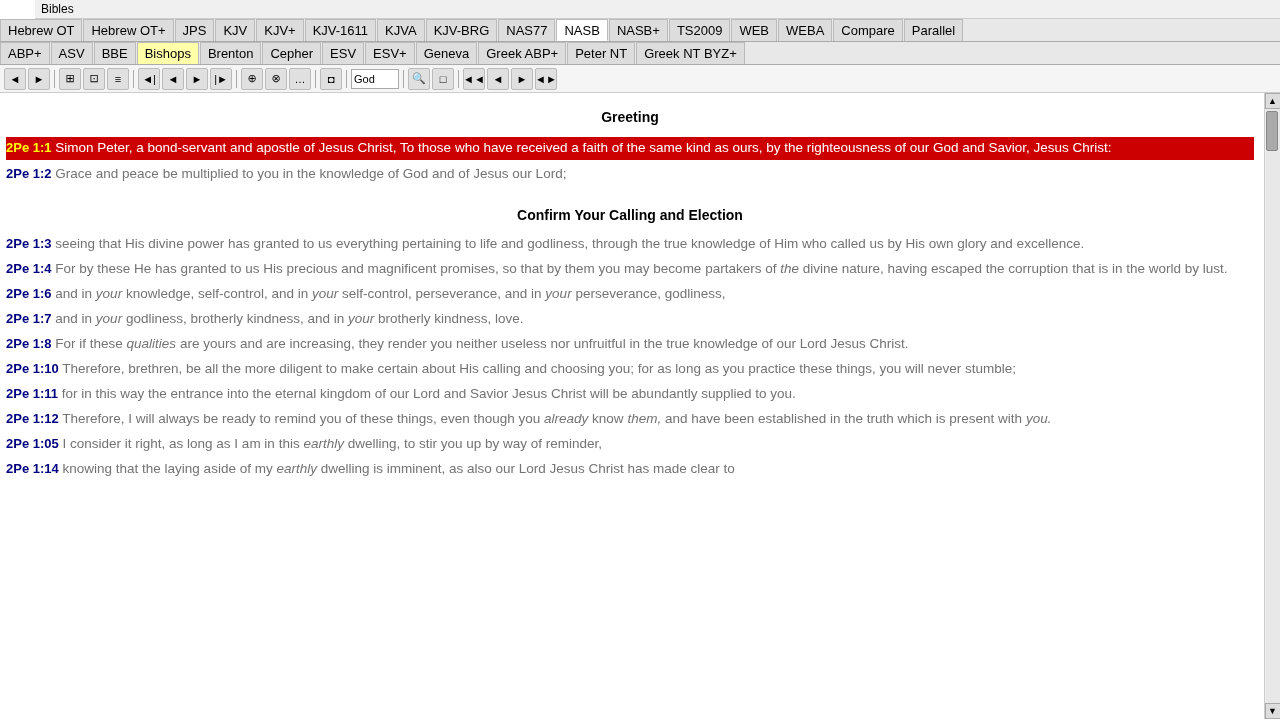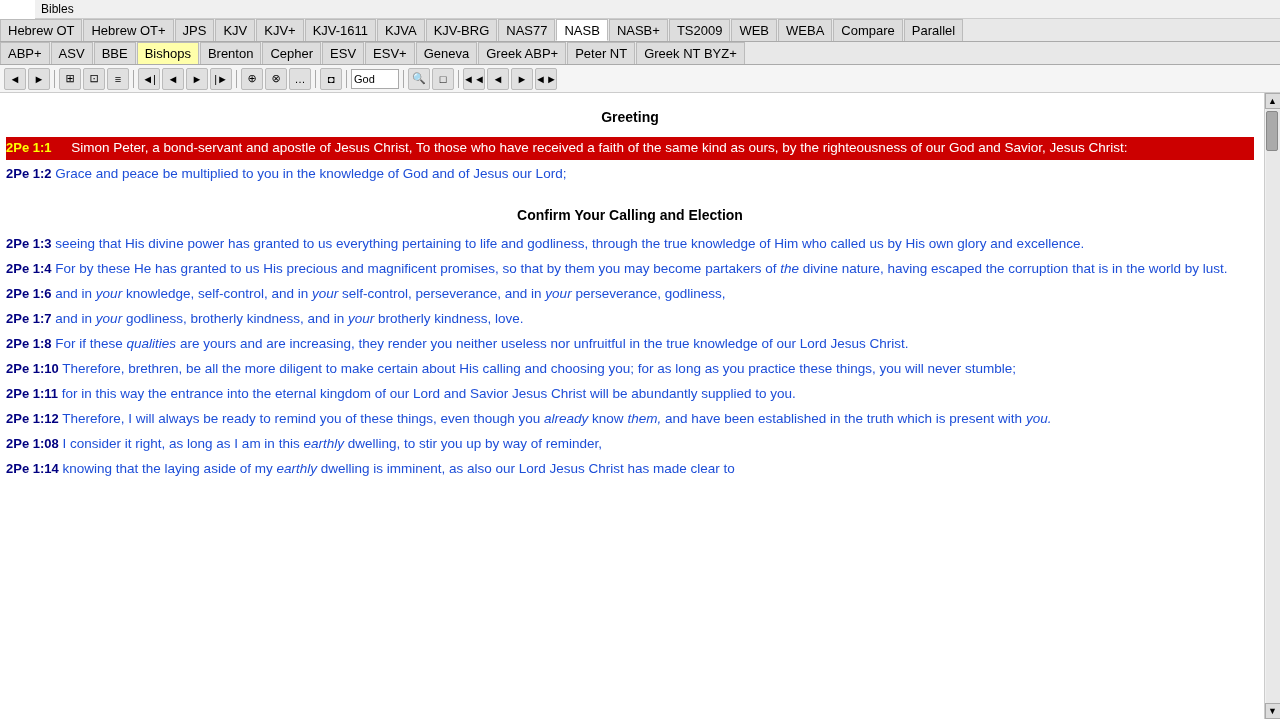--- a/index.html
+++ b/index.html
@@ -138,37 +138,36 @@
     }
     .verse-block {
       margin-bottom: 4px;
     }
     .verse-ref {
       font-weight: bold;
       color: #000080;
       font-size: 13px;
     }
     .verse-text {
-      color: #1d4ed8;
+      color: #737373;
     }
     .verse-text i {
       font-style: italic;
     }
     .highlighted-verse {
       background-color: #cc0000;
       color: #fff;
       display: block;
       padding: 1px 0;
     }
     .highlighted-verse .verse-ref {
       color: #ffff00;
     }
     .highlighted-verse .verse-text {
       color: #fff;
-      margin-left: 16px;
     }
   </style>
 </head>
 <body>
 
 <div id="titlebar">
   <span>Bibles</span>
 </div>
 
 <div class="tab-row" id="tab-row-1">
@@ -291,21 +290,21 @@
       <span class="verse-ref">2Pe 1:11</span>
       <span class="verse-text"> for in this way the entrance into the eternal kingdom of our Lord and Savior Jesus Christ will be abundantly supplied to you.</span>
     </div>
 
     <div class="verse-block">
       <span class="verse-ref">2Pe 1:12</span>
       <span class="verse-text"> Therefore, I will always be ready to remind you of these things, even though you <i>already</i> know <i>them,</i> and have been established in the truth which is present with <i>you.</i></span>
     </div>
 
     <div class="verse-block">
-      <span class="verse-ref">2Pe 1:08</span>
+      <span class="verse-ref">2Pe 1:05</span>
       <span class="verse-text"> I consider it right, as long as I am in this <i>earthly</i> dwelling, to stir you up by way of reminder,</span>
     </div>
 
     <div class="verse-block">
       <span class="verse-ref">2Pe 1:14</span>
       <span class="verse-text"> knowing that the laying aside of my <i>earthly</i> dwelling is imminent, as also our Lord Jesus Christ has made clear to</span>
     </div>
 
   </div>
 

